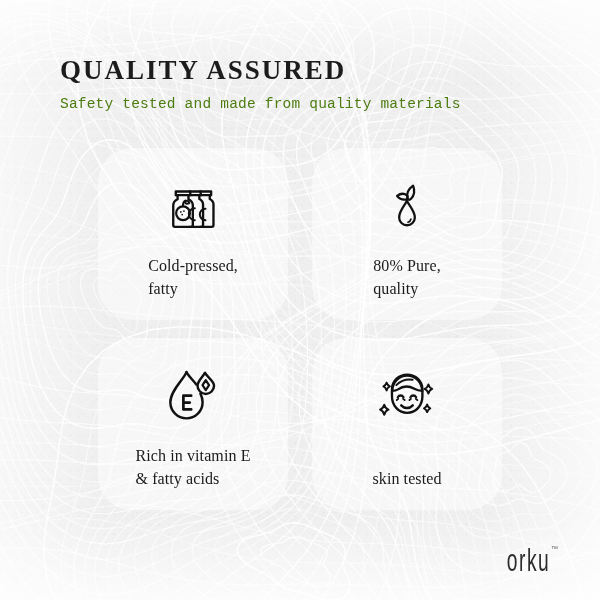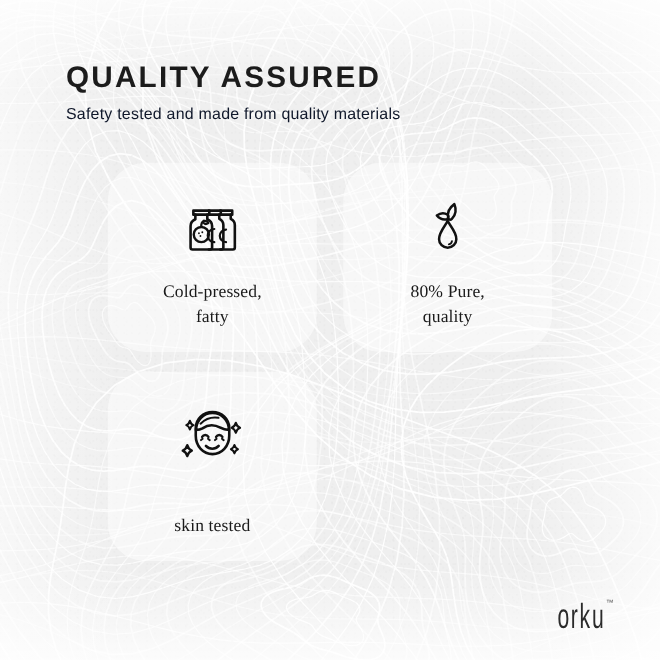--- a/index.html
+++ b/index.html
@@ -62,34 +62,34 @@
   }
 
   #header {
     position: absolute;
     left: 60px;
     top: 56px;
     width: 480px;
   }
   #page-title {
     margin: 0;
-    font-family: Liberation Sans, sans-serif;
+    font-family: Liberation Serif, serif;
     font-size: 27px;
     font-weight: 700;
     letter-spacing: 2.0px;
     color: #1c1c1c;
     line-height: 1.1;
   }
   #page-subtitle {
     margin: 10px 0 0 0;
-    font-family: Liberation Sans, sans-serif;
+    font-family: Liberation Mono, monospace;
     font-size: 14.5px;
     font-weight: 400;
     letter-spacing: .2px;
-    color: #0f172a;
+    color: #4d7c0f;
     line-height: 1.2;
   }
 
   
   #feature-grid {
     position: absolute;
     left: 98px;
     top: 148px;
     width: 404px;
     display: grid;
@@ -119,21 +119,20 @@
   .feature-icon svg {
     display: block;
     overflow: visible;
   }
   .feature-label {
     margin-top: 16px;
     font-family: "Liberation Serif", serif;
     font-size: 16px;
     line-height: 1.45;
     color: #1a1a1a;
-    text-align: center;
     letter-spacing: .1px;
     max-width: 170px;
   }
 
   
   #brand-logo {
     position: absolute;
     right: 42px;
     bottom: 24px;
     display: flex;
@@ -350,20 +349,39 @@
 
             <path d="M36.6 49.6a4.4 4.4 0 0 1-3.4 3.6" stroke-width="2"></path>
           </svg>
         </div>
         <div class="feature-label">
           <span>80% Pure,</span><br>
           <span>quality</span>
         </div>
       </div>
 
+      <div class="feature-card">
+        <div class="feature-icon">
+          <svg width="60" height="58" viewBox="0 0 66 64" fill="none" stroke="#111111" stroke-width="2.7" stroke-linejoin="round" stroke-linecap="round" aria-hidden="true">
+
+            <path d="M25.8 5.6C23.3 13 8 25.6 8 38.9a17.8 17.8 0 0 0 35.6 0c0-3.3-.95-6.5-2.4-9.5"></path>
+            <path d="M36.6 19.2c-4.3-5.4-9.2-9.9-10.8-13.6"></path>
+
+            <path d="M46.2 6.4c-1.5 3.7-8.2 9.1-8.2 14.2a9.1 9.1 0 0 0 18.2 0c0-5.1-8.5-10.5-10-14.2z"></path>
+
+            <path d="M47.1 14.4l3.6 5.6-3.6 5.6-3.6-5.6z" stroke-width="2.4"></path>
+
+            <path d="M22.4 31.6h8.6M22.4 31.6v15.2M22.4 39.2h7M22.4 46.8h8.6" stroke-width="3"></path>
+          </svg>
+        </div>
+        <div class="feature-label">
+          <span>Rich in vitamin E</span><br>
+          <span>&amp; fatty acids</span>
+        </div>
+      </div>
 
       <div class="feature-card">
         <div class="feature-icon">
           <svg width="62" height="58" viewBox="0 0 68 64" fill="none" stroke="#111111" stroke-width="2.6" stroke-linejoin="round" stroke-linecap="round" aria-hidden="true">
 
             <path d="M17.4 24.6c0-9.2 7.4-16.2 16.8-16.2s16.8 7 16.8 16.2v7.6c0 10.5-7.5 18.4-16.8 18.4S17.4 42.7 17.4 32.2z"></path>
 
             <path d="M17.6 26.4c.4-10 7.6-17 16.6-17s16.3 7 16.6 17c-3.3-.1-6.2-.9-8.7-2.3-5.7-3.2-12.5-3.2-18 .6-1.7 1.1-3.7 1.6-6.5 1.7z"></path>
             <path d="M22.2 20c5-4.9 11-7 18-5.9" stroke-width="2.1"></path>
 

